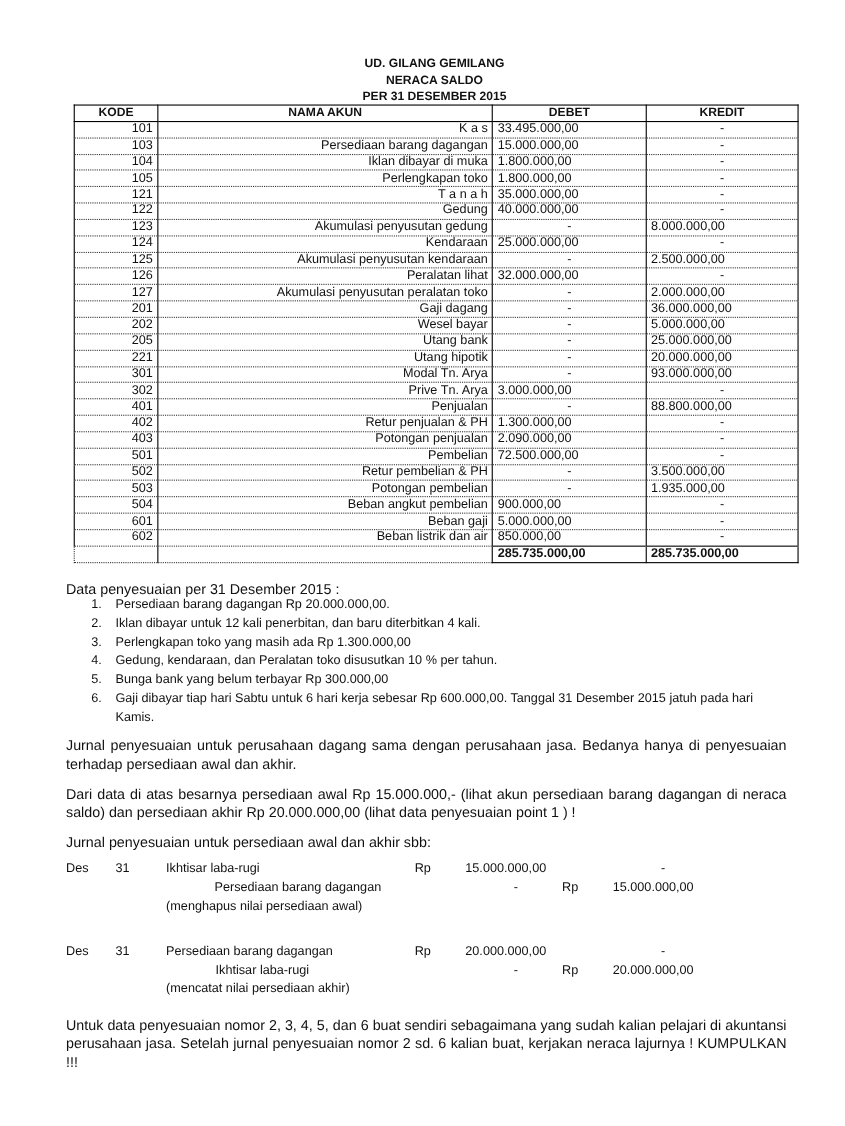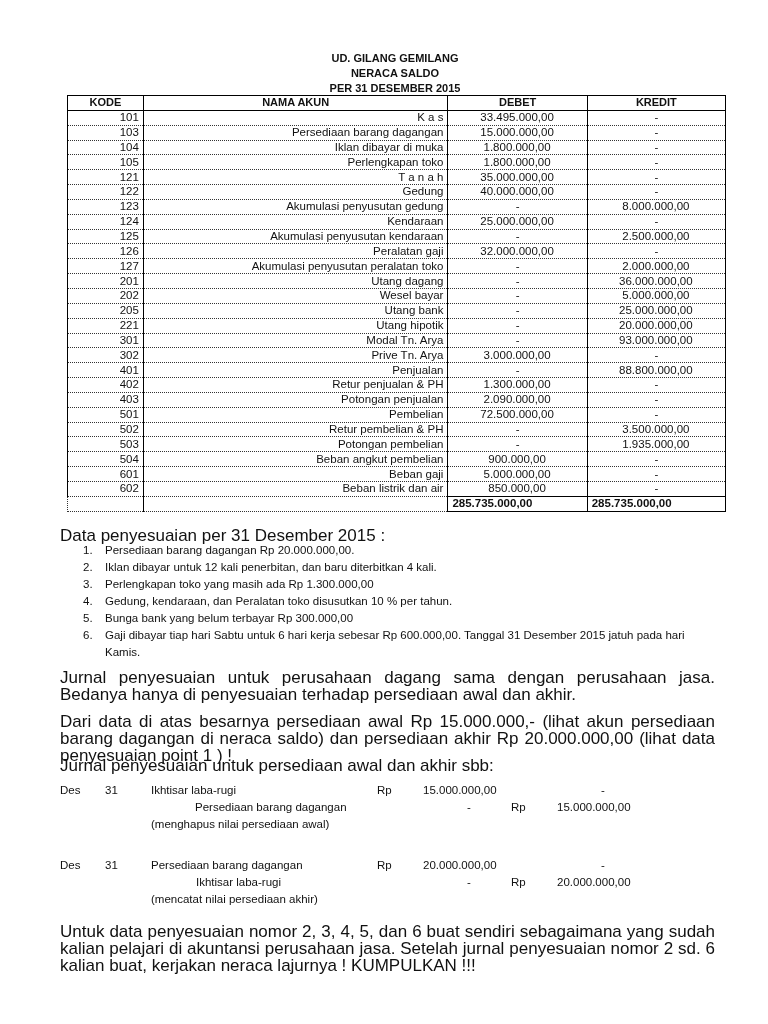--- a/index.html
+++ b/index.html
@@ -68,21 +68,21 @@
   }
   .tb tr.first td {
     border-top: 1px solid #000;
   }
   .col-kode { width: 73px; }
   .col-nama { width: 293px; }
   .col-debet { width: 134px; }
   .col-kredit { width: 133px; }
   .c-kode { text-align: right; }
   .c-nama { text-align: right; padding-left: 6px !important; }
-  .c-num { text-align: center; padding-right: 5px !important; }
+  .c-num { text-align: left; padding-right: 5px !important; }
   .c-dash { text-align: center; }
   .tb tr.total td.t-empty {
     border-left: 1px dotted #333;
     border-right: 1px dotted #333;
     border-bottom: 1px dotted #333;
   }
   .tb tr.total td.t-empty.t-kode {
     border-left: 1px dotted #333;
   }
   .tb tr.total td.t-empty.t-nama {
@@ -93,21 +93,21 @@
     font-weight: bold;
     text-align: left;
     padding-right: 5px;
   }
 
   
   .txt {
     position: absolute;
     left: 60px;
     width: 655px;
-    font-size: 17px;
+    font-size: 13px;
     line-height: 17px;
   }
   .adj-heading {
     top: 527px;
   }
   .adj-list {
     position: absolute;
     left: 60px;
     top: 542px;
     width: 660px;
@@ -219,33 +219,33 @@
           <td class="c-dash">-</td>
         </tr>
         <tr>
           <td class="c-kode">125</td>
           <td class="c-nama">Akumulasi penyusutan kendaraan</td>
           <td class="c-dash">-</td>
           <td class="c-num">2.500.000,00</td>
         </tr>
         <tr>
           <td class="c-kode">126</td>
-          <td class="c-nama">Peralatan gaji</td>
+          <td class="c-nama">Peralatan lihat</td>
           <td class="c-num">32.000.000,00</td>
           <td class="c-dash">-</td>
         </tr>
         <tr>
           <td class="c-kode">127</td>
           <td class="c-nama">Akumulasi penyusutan peralatan toko</td>
           <td class="c-dash">-</td>
           <td class="c-num">2.000.000,00</td>
         </tr>
         <tr>
           <td class="c-kode">201</td>
-          <td class="c-nama">Utang dagang</td>
+          <td class="c-nama">Gaji dagang</td>
           <td class="c-dash">-</td>
           <td class="c-num">36.000.000,00</td>
         </tr>
         <tr>
           <td class="c-kode">202</td>
           <td class="c-nama">Wesel bayar</td>
           <td class="c-dash">-</td>
           <td class="c-num">5.000.000,00</td>
         </tr>
         <tr>

